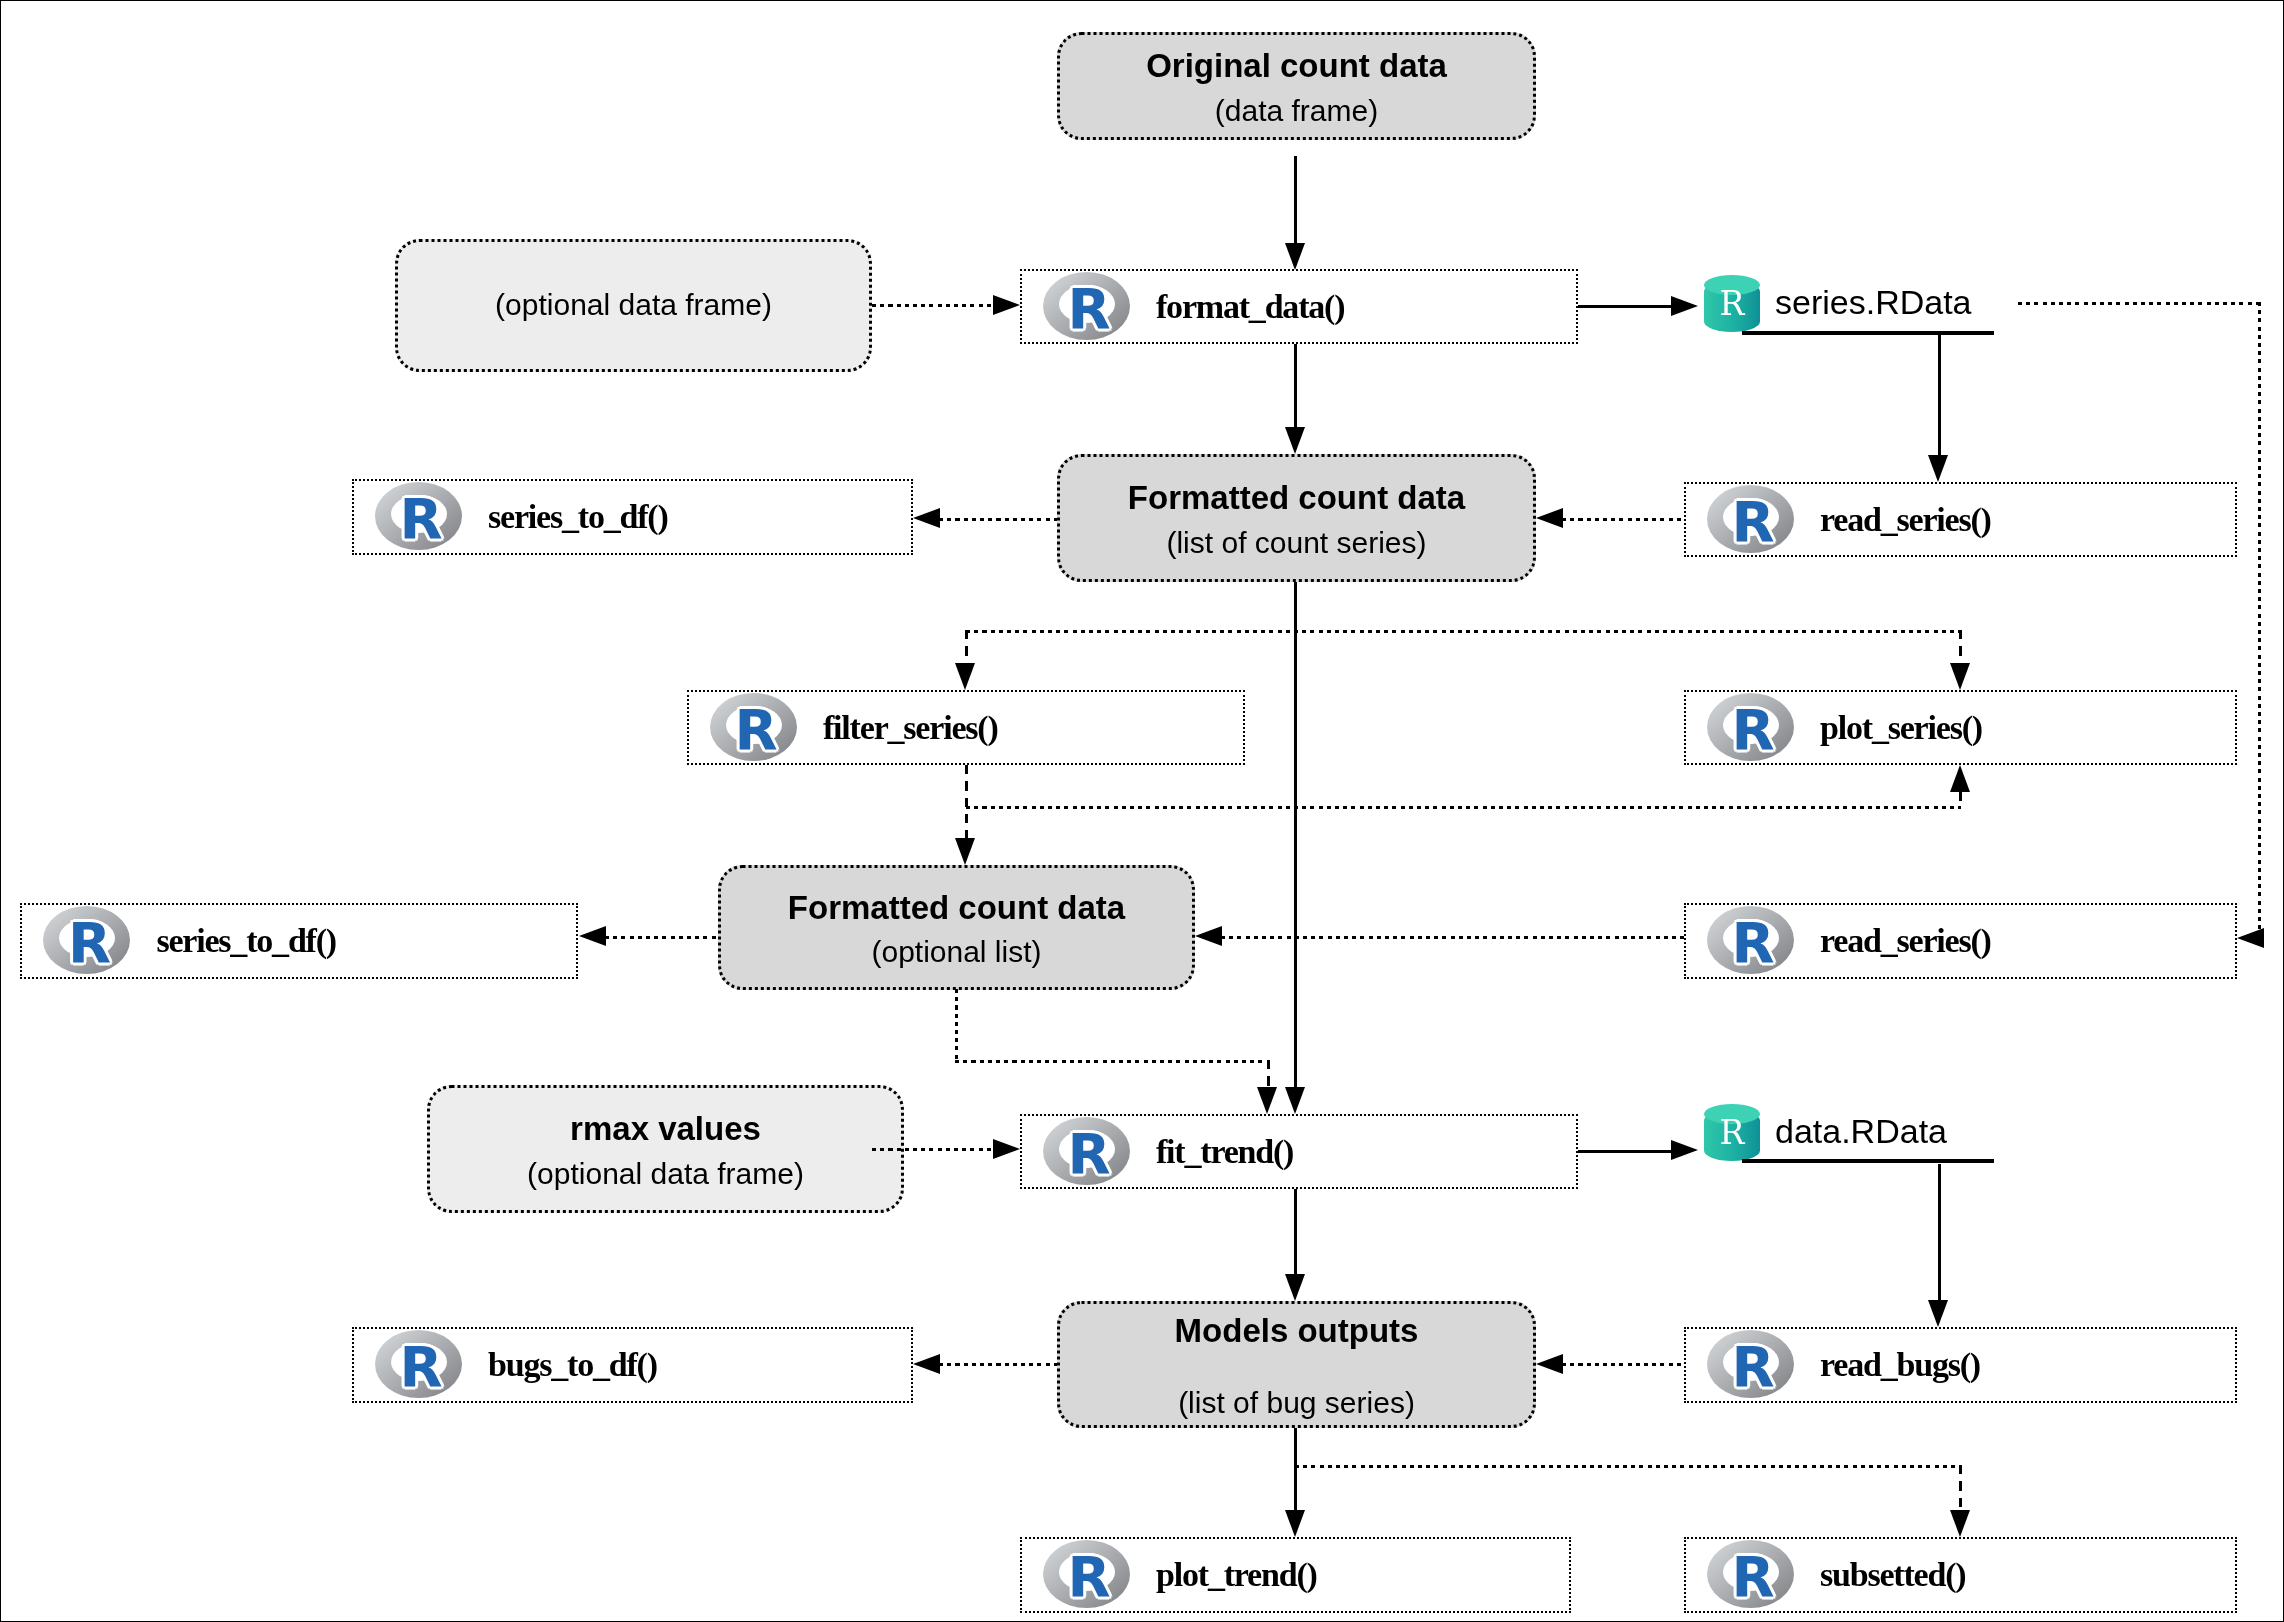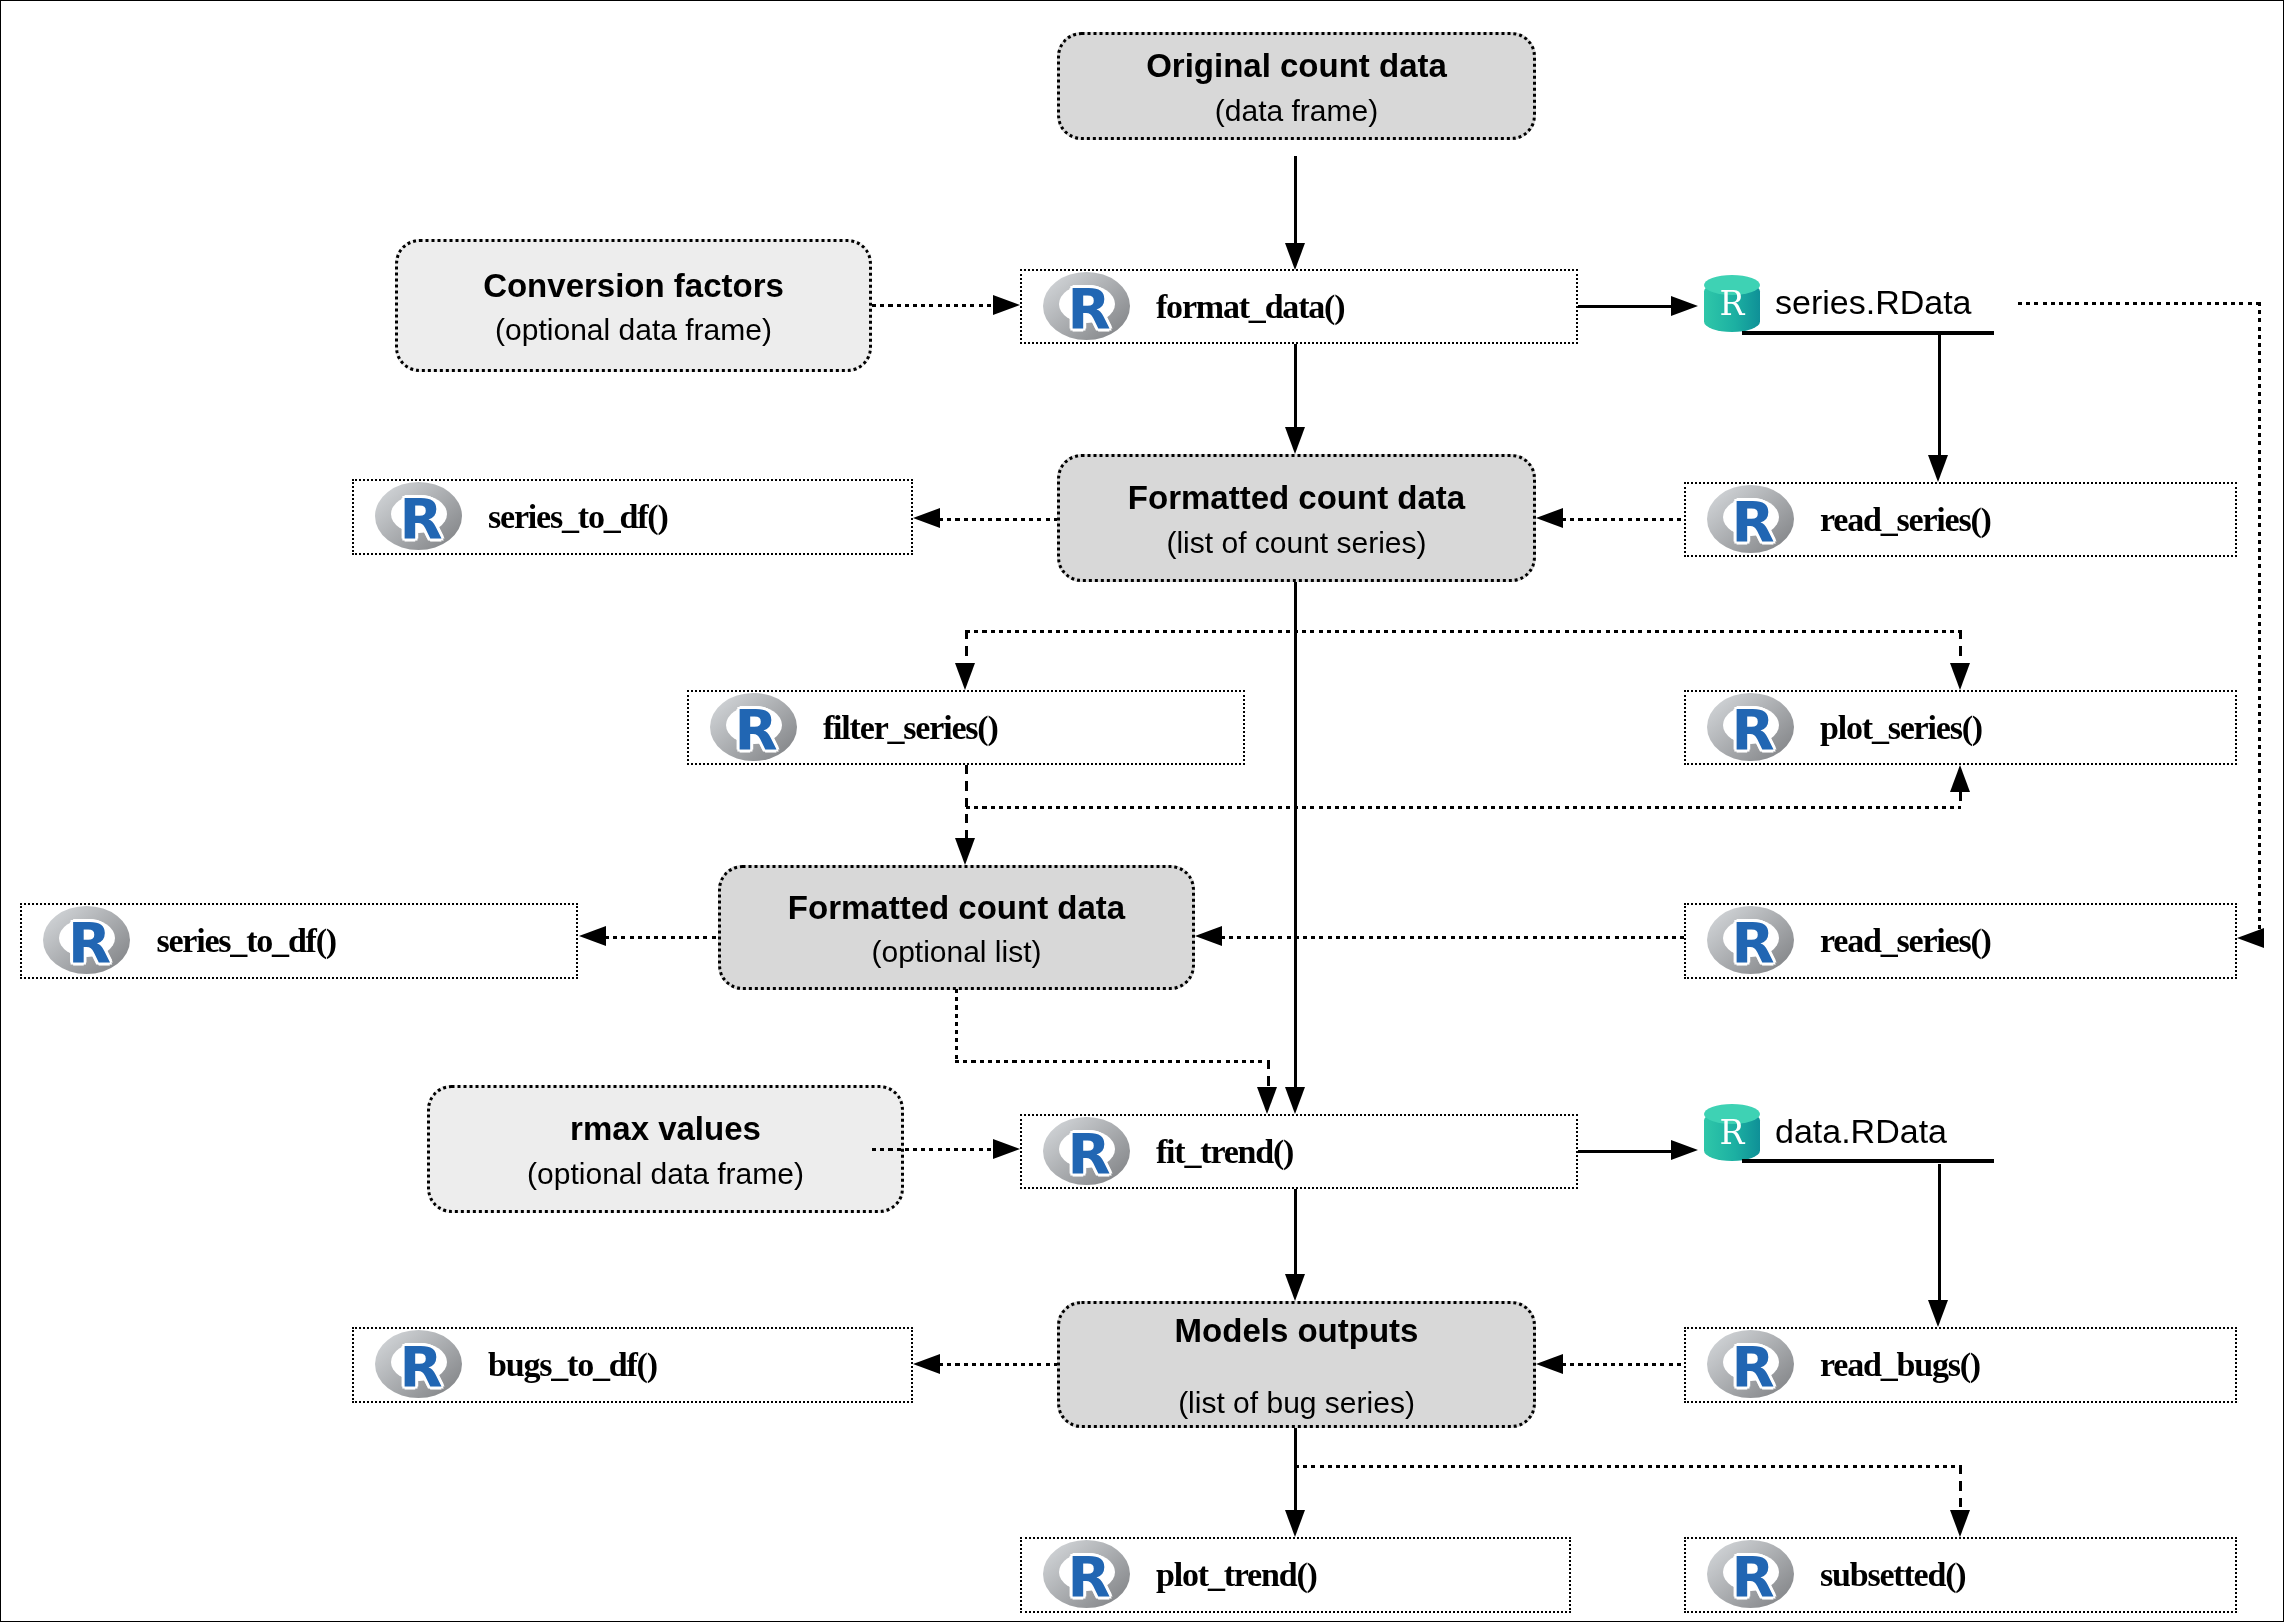--- a/index.html
+++ b/index.html
@@ -54,21 +54,20 @@
 <body>
 
 <div class="frame"></div>
 
 <div class="box data" style="left:1057px;top:32px;width:479px;height:108px;">
   <div class="title">Original count data</div>
   <div class="sub">(data frame)</div>
 </div>
 
 <div class="box opt" style="left:395px;top:239px;width:477px;height:133px;">
-  <div class="title">Conversion factors</div>
   <div class="sub">(optional data frame)</div>
 </div>
 
 <div class="box fn" style="left:1020px;top:269px;width:558px;height:75px;">
   <span class="rlogo">
       <span class="ring"></span>
       <span class="hole"></span>
       <span class="letter">R</span>
     </span>
   <span class="fnlabel">format_data()</span>

